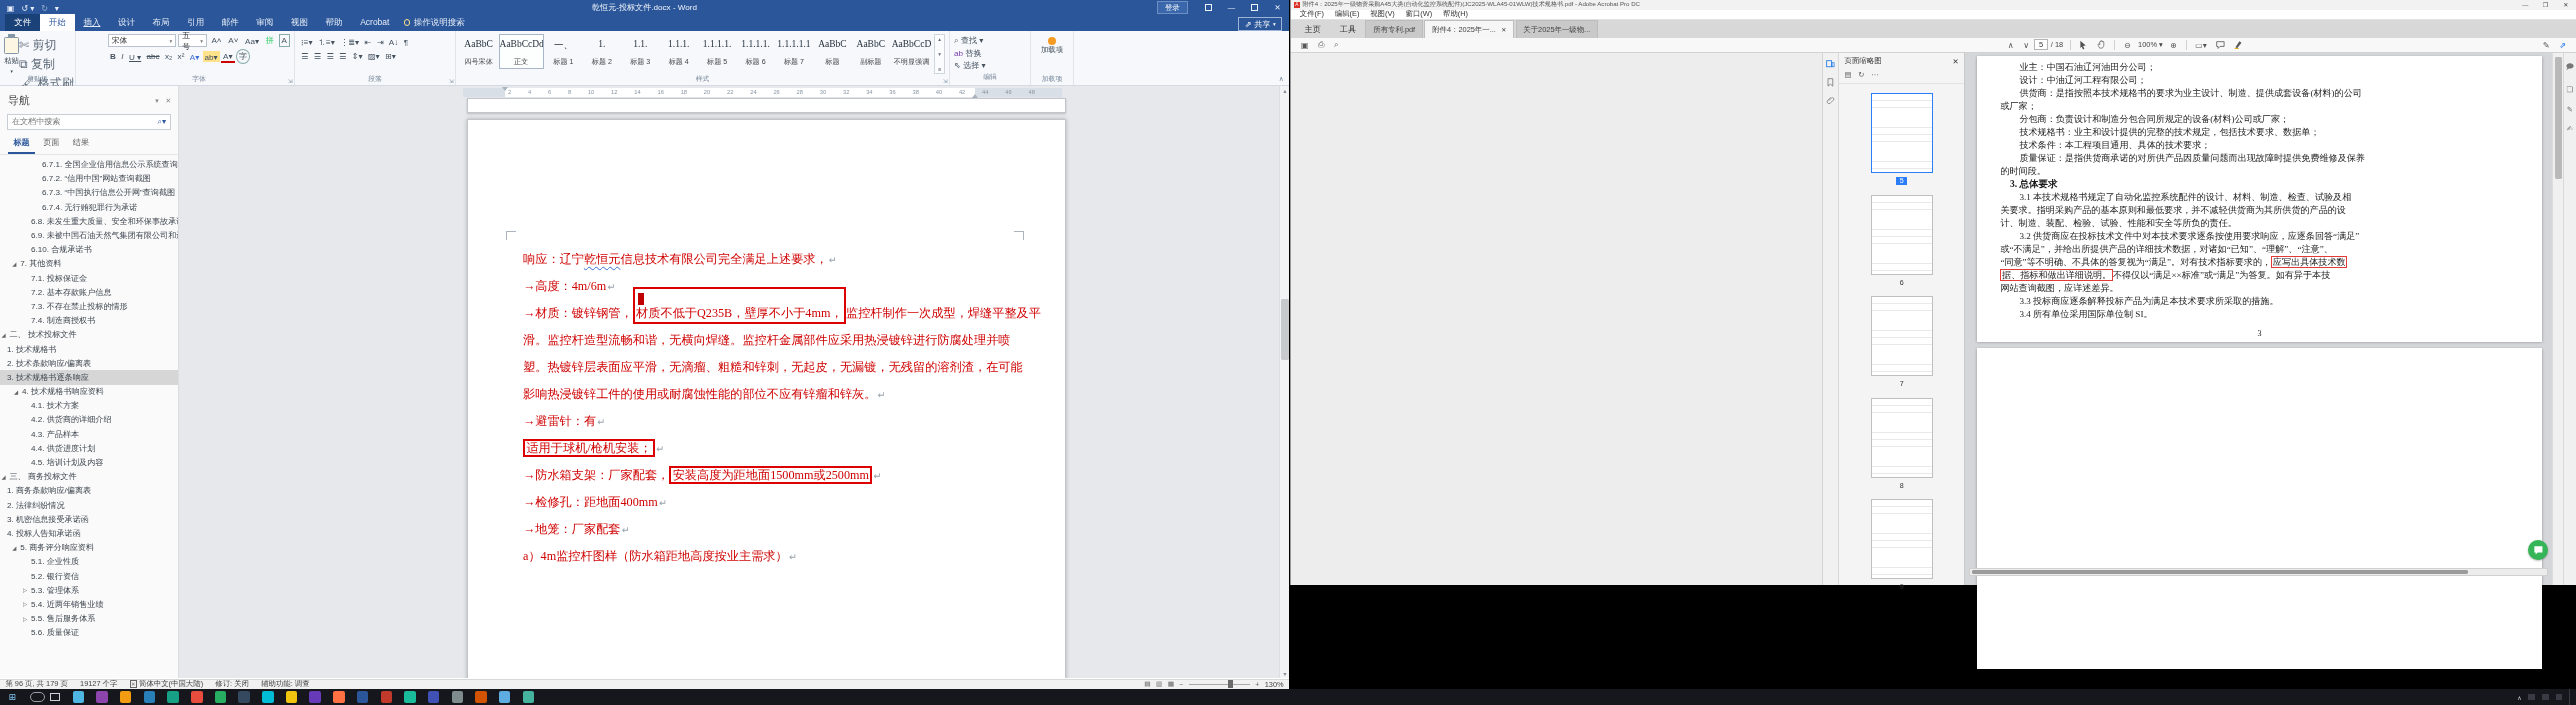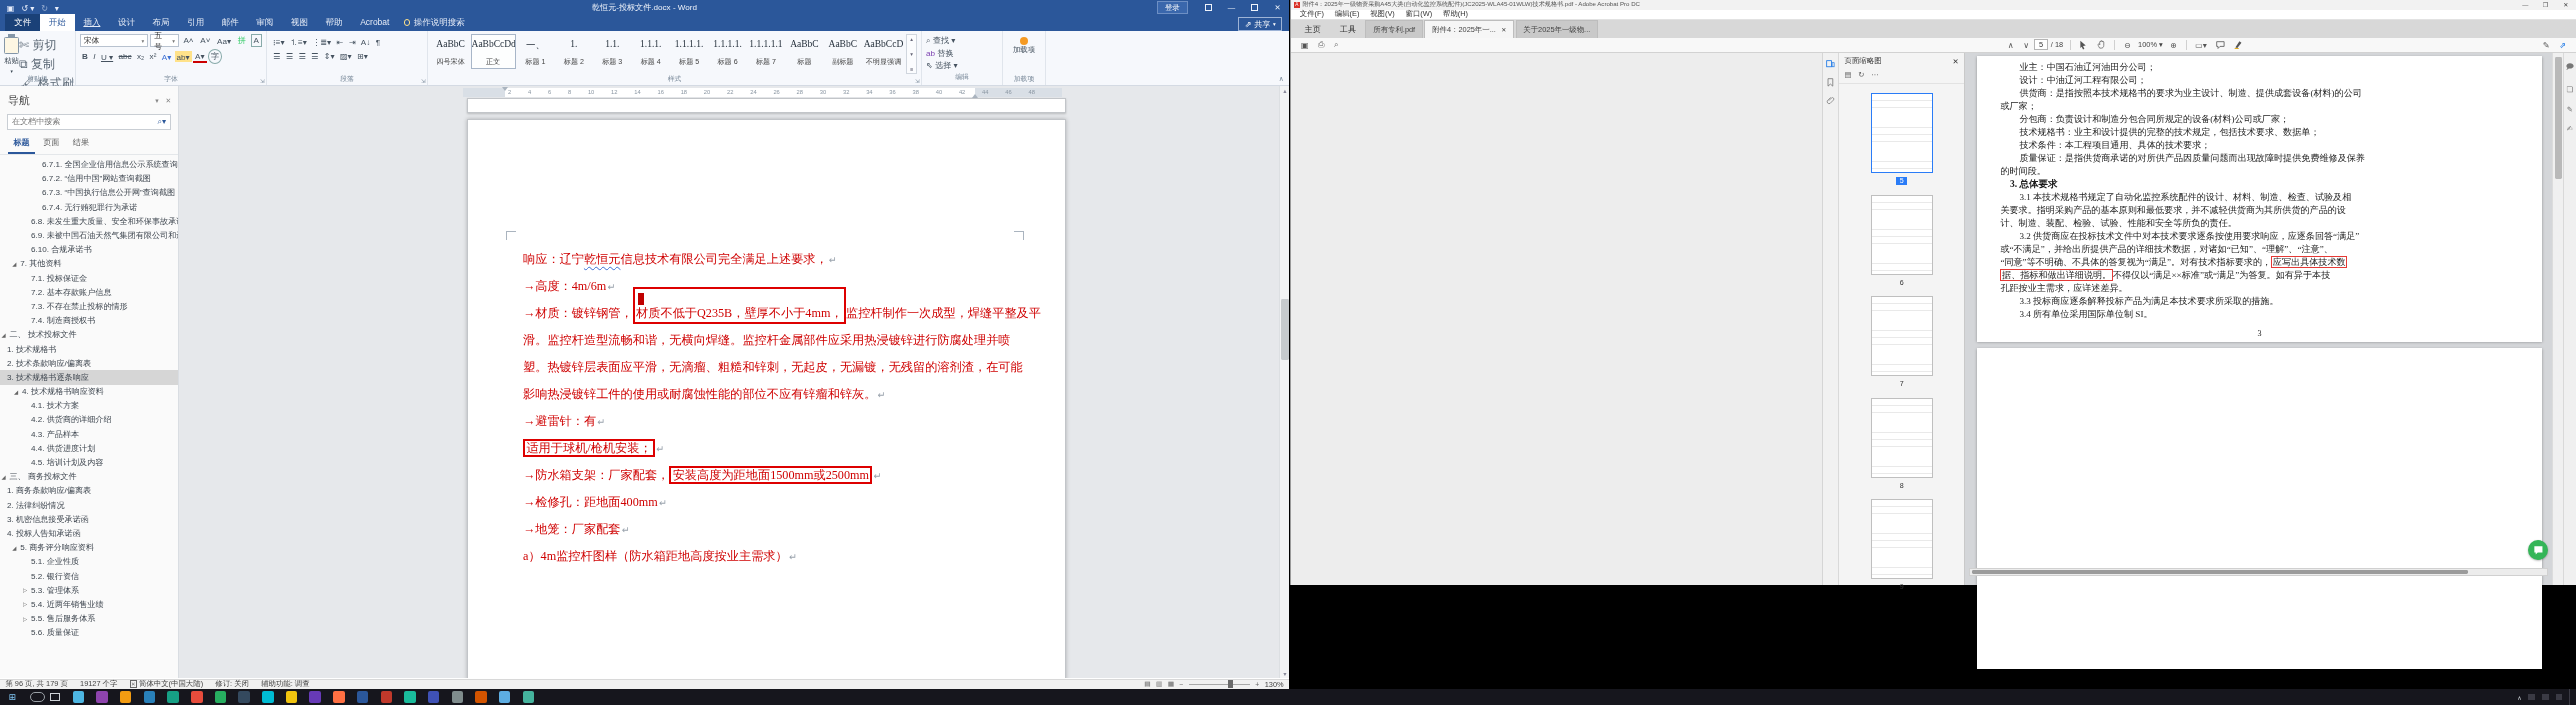--- a/index.html
+++ b/index.html
@@ -29,21 +29,21 @@
   .w-ribbon { position:relative; height:55px; background:#f6f8fc; border-bottom:0.7px solid #d4dae3; display:flex; }
   .rgroup { position:relative; border-right:0.7px solid #e0e5ec; padding:2.7px 4.1px 10.8px 4.1px; }
   .glabel { position:absolute; bottom:1.4px; left:0; right:0; text-align:center; font-size:6.8px; color:#7a8a9a; }
   .launcher { position:absolute; right:1.4px; bottom:1.4px; font-size:5.4px; color:#7a8a9a; }
   .g-clip { width:76px; display:flex; }
   .paste-big { width:30px; text-align:center; font-size:7.4px; color:#3c4854; padding-top:2.7px; }
   .clipicon { width:15px; height:17.6px; border:1.4px solid #8496a8; border-radius:1.4px; margin:0 auto 1.4px auto; background:#fdf6e3; position:relative; }
   .clipicon::before { content:""; position:absolute; left:2.7px; top:-3.4px; width:6.8px; height:3.4px; background:#8496a8; }
   .mini-col { display:flex; flex-direction:column; gap:2px; font-size:12px; color:#5a6774; padding-top:2.7px; }
   .mini-col span { white-space:nowrap; }
-  .g-font { width:191px; }
+  .g-font { width:191px;margin-left:28px; }
   .combo-row { display:flex; gap:2.7px; align-items:center; }
   .combo { border:0.7px solid #b8c2cf; background:#fff; font-size:7.8px; color:#333; padding:0.7px 2.7px; display:flex; justify-content:space-between; align-items:center; height:13.5px; }
   .combo .car { font-size:5.4px; color:#777; margin-left:4.1px; }
   .c-name { width:80px; } .c-size { width:32.5px; }
   .mi { font-size:8.1px; color:#45525f; padding:0.7px 2px; white-space:nowrap; }
   .icon-row { display:flex; align-items:center; gap:1.4px; margin-top:2px; }
   .g-para { width:161px; }
   .g-styles { width:494px; display:flex; }
   .styles-scroll { display:flex; gap:1.4px; overflow:hidden; }
   .style-item { width:45px; height:35px; border:0.7px solid transparent; text-align:center; padding-top:4.1px; cursor:default; }
@@ -700,21 +700,21 @@
               <div class="pline ind2"><span>质量保证：是指供货商承诺的对所供产品因质量问题而出现故障时提供免费维修及保养</span></div>
               <div class="pline"><span>的时间段。</span></div>
               <div class="pline b ind1"><span>3. 总体要求</span></div>
               <div class="pline ind2"><span>3.1 本技术规格书规定了自动化监控系统配件的设计、材料、制造、检查、试验及相</span></div>
               <div class="pline"><span>关要求。指明采购产品的基本原则和最低要求，并不减轻供货商为其所供货的产品的设</span></div>
               <div class="pline"><span>计、制造、装配、检验、试验、性能和安全等所负的责任。</span></div>
               <div class="pline ind2"><span>3.2 供货商应在投标技术文件中对本技术要求逐条按使用要求响应，应逐条回答“满足”</span></div>
               <div class="pline"><span>或“不满足”，并给出所提供产品的详细技术数据，对诸如“已知”、“理解”、“注意”、</span></div>
               <div class="pline"><span>“同意”等不明确、不具体的答复视为“满足”。对有技术指标要求的，</span><span class="pboxseg">应写出具体技术数</span></div>
               <div class="pline"><span class="pboxseg">据、指标和做出详细说明。</span><span>不得仅以“满足××标准”或“满足”为答复。如有异于本技</span></div>
-              <div class="pline"><span>孔距按业主需求，应详述差异。</span></div>
+              <div class="pline"><span>网站查询截图，应详述差异。</span></div>
               <div class="pline ind2"><span>3.3 投标商应逐条解释投标产品为满足本技术要求所采取的措施。</span></div>
               <div class="pline ind2"><span>3.4 所有单位采用国际单位制 SI。</span></div>
             </div>
           <div class="pdf-footer">3</div>
         </div>
         <div class="pdfpage pdfpageB"></div>
         <div class="h-scroll">
             <div class="thumbh"></div>
           </div>
       </div>

